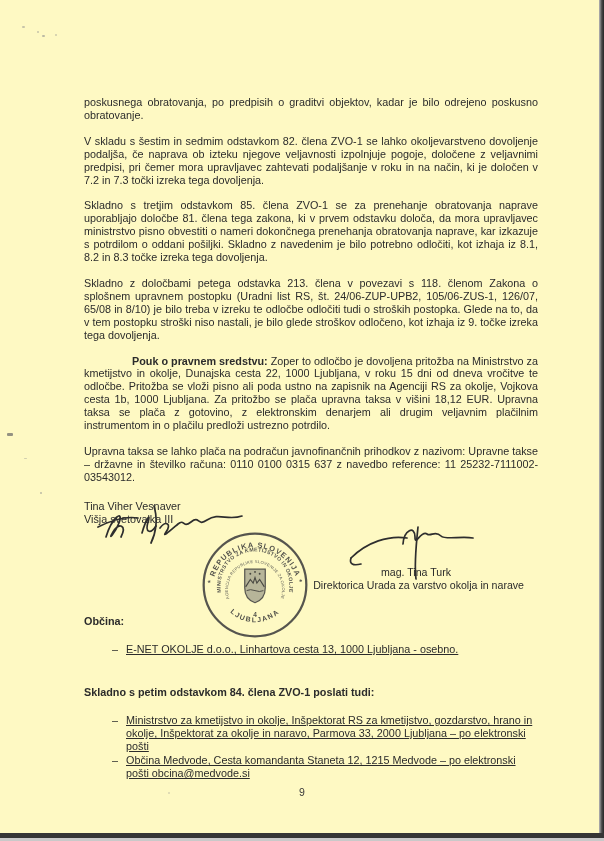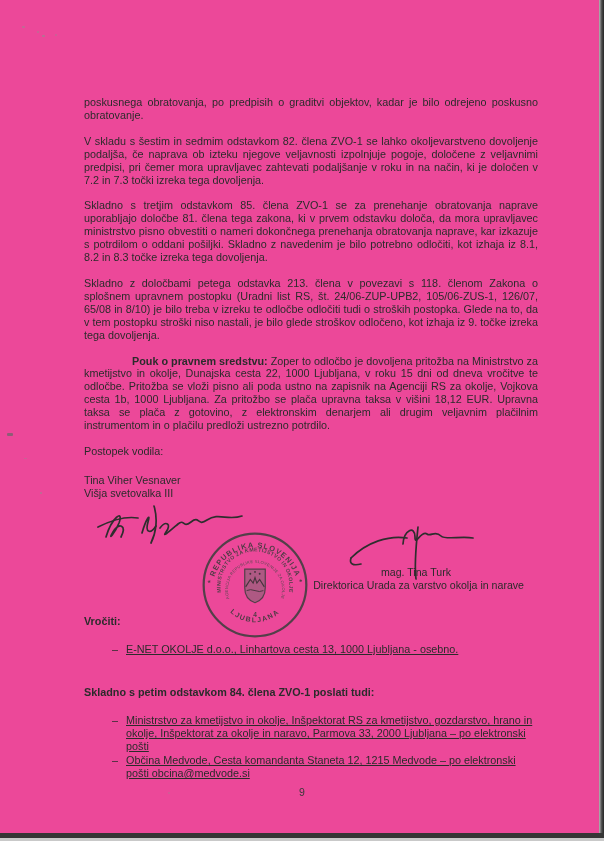--- a/index.html
+++ b/index.html
@@ -1,17 +1,17 @@
 <!DOCTYPE html>
 <html><head>
 <meta charset="utf-8">
 <style>
   html,body { margin:0; padding:0; background:#888; }
   .page {
-    position:relative; width:604px; height:841px; background:#ec4899;
+    position:relative; width:604px; height:841px; background:#fef9c3;
     font-family:"Liberation Sans", sans-serif; color:#2b2b2b; overflow:hidden;
     margin:0 auto;
   }
   
   .edge-right { position:absolute; top:0; right:0; width:5px; height:100%;
     background:linear-gradient(to right,#b9b9b9,#4a4a4a 55%,#262626); }
   .edge-bottom-dark { position:absolute; left:0; right:0; bottom:3px; height:5px; background:#353535; }
   .edge-bottom-light { position:absolute; left:0; right:0; bottom:0; height:3px; background:#c9c9c9; }
   
   .content { position:absolute; left:84px; top:96px; width:454px;
@@ -55,21 +55,21 @@
   <div class="speck" style="left:24px;top:458px;width:3px;height:1px;opacity:.4"></div>
   <div class="speck" style="left:40px;top:492px;width:2px;height:2px;opacity:.6"></div>
   <div class="speck" style="left:168px;top:792px;width:2px;height:2px;opacity:.35"></div>
 
   <div class="content">
     <p>poskusnega obratovanja, po predpisih o graditvi objektov, kadar je bilo odrejeno poskusno obratovanje.</p>
     <p>V skladu s šestim in sedmim odstavkom 82. člena ZVO-1 se lahko okoljevarstveno dovoljenje podaljša, če naprava ob izteku njegove veljavnosti izpolnjuje pogoje, določene z veljavnimi predpisi, pri čemer mora upravljavec zahtevati podaljšanje v roku in na način, ki je določen v 7.2 in 7.3 točki izreka tega dovoljenja.</p>
     <p>Skladno s tretjim odstavkom 85. člena ZVO-1 se za prenehanje obratovanja naprave uporabljajo določbe 81. člena tega zakona, ki v prvem odstavku določa, da mora upravljavec ministrstvo pisno obvestiti o nameri dokončnega prenehanja obratovanja naprave, kar izkazuje s potrdilom o oddani pošiljki. Skladno z navedenim je bilo potrebno odločiti, kot izhaja iz 8.1, 8.2 in 8.3 točke izreka tega dovoljenja.</p>
     <p>Skladno z določbami petega odstavka 213. člena v povezavi s 118. členom Zakona o splošnem upravnem postopku (Uradni list RS, št. 24/06-ZUP-UPB2, 105/06-ZUS-1, 126/07, 65/08 in 8/10) je bilo treba v izreku te odločbe odločiti tudi o stroških postopka. Glede na to, da v tem postopku stroški niso nastali, je bilo glede stroškov odločeno, kot izhaja iz 9. točke izreka tega dovoljenja.</p>
     <p><span class="lead-bold">Pouk o pravnem sredstvu:</span><span> Zoper to odločbo je dovoljena pritožba na Ministrstvo za kmetijstvo in okolje, Dunajska cesta 22, 1000 Ljubljana, v roku 15 dni od dneva vročitve te odločbe. Pritožba se vloži pisno ali poda ustno na zapisnik na Agenciji RS za okolje, Vojkova cesta 1b, 1000 Ljubljana. Za pritožbo se plača upravna taksa v višini 18,12 EUR. Upravna taksa se plača z gotovino, z elektronskim denarjem ali drugim veljavnim plačilnim instrumentom in o plačilu predloži ustrezno potrdilo.</span></p>
-    <p class="procedure-label">Postopek vodila:</p>
+    <p>Upravna taksa se lahko plača na podračun javnofinančnih prihodkov z nazivom: Upravne takse – državne in številko računa: 0110 0100 0315 637 z navedbo reference: 11 25232-7111002-03543012.</p>
     <p class="officer-name">Tina Viher Vesnaver</p>
     <p class="officer-title">Višja svetovalka III</p>
   </div>
 
   <svg class="sig-left" width="160" height="52" viewBox="0 0 160 52">
     <g fill="none" stroke="#2e2e2e" stroke-width="1.7" stroke-linecap="round" stroke-linejoin="round">
       <path d="M16 40 C22 20, 34 12, 29 26 C25 36, 17 45, 23 35 C29 25, 37 28, 31 40"></path>
       <path d="M8 30 C20 24, 36 19, 48 21"></path>
       <path d="M52 36 C56 22, 61 15, 58 25 C55 35, 60 38, 66 29"></path>
       <path d="M64 9 C68 22, 66 36, 61 46"></path>
@@ -115,21 +115,21 @@
         <path d="M62 22 C63 8, 74 3, 74 15 C74 25, 80 8, 86 12 C90 15, 94 8, 100 14 C104 18, 120 14, 132 16"></path>
         <path d="M77 5 C75 24, 73 42, 75 57"></path>
         <path d="M10 36 C8 42, 12 44, 20 42"></path>
       </g>
     </svg>
     <div>mag. Tina Turk</div>
     <div class="sig-right-title">Direktorica Urada za varstvo okolja in narave</div>
   </div>
 
   <div class="section sec-vrociti">
-    <h4>Vročiti:</h4>
+    <h4>Občina:</h4>
     <ul class="hanging-list">
       <li>
         <span class="dash">–</span>
         <span class="item-text">E-NET OKOLJE d.o.o., Linhartova cesta 13, 1000 Ljubljana - osebno.</span>
       </li>
     </ul>
   </div>
 
   <div class="section sec-poslati">
     <h4>Skladno s petim odstavkom 84. člena ZVO-1 poslati tudi:</h4>

